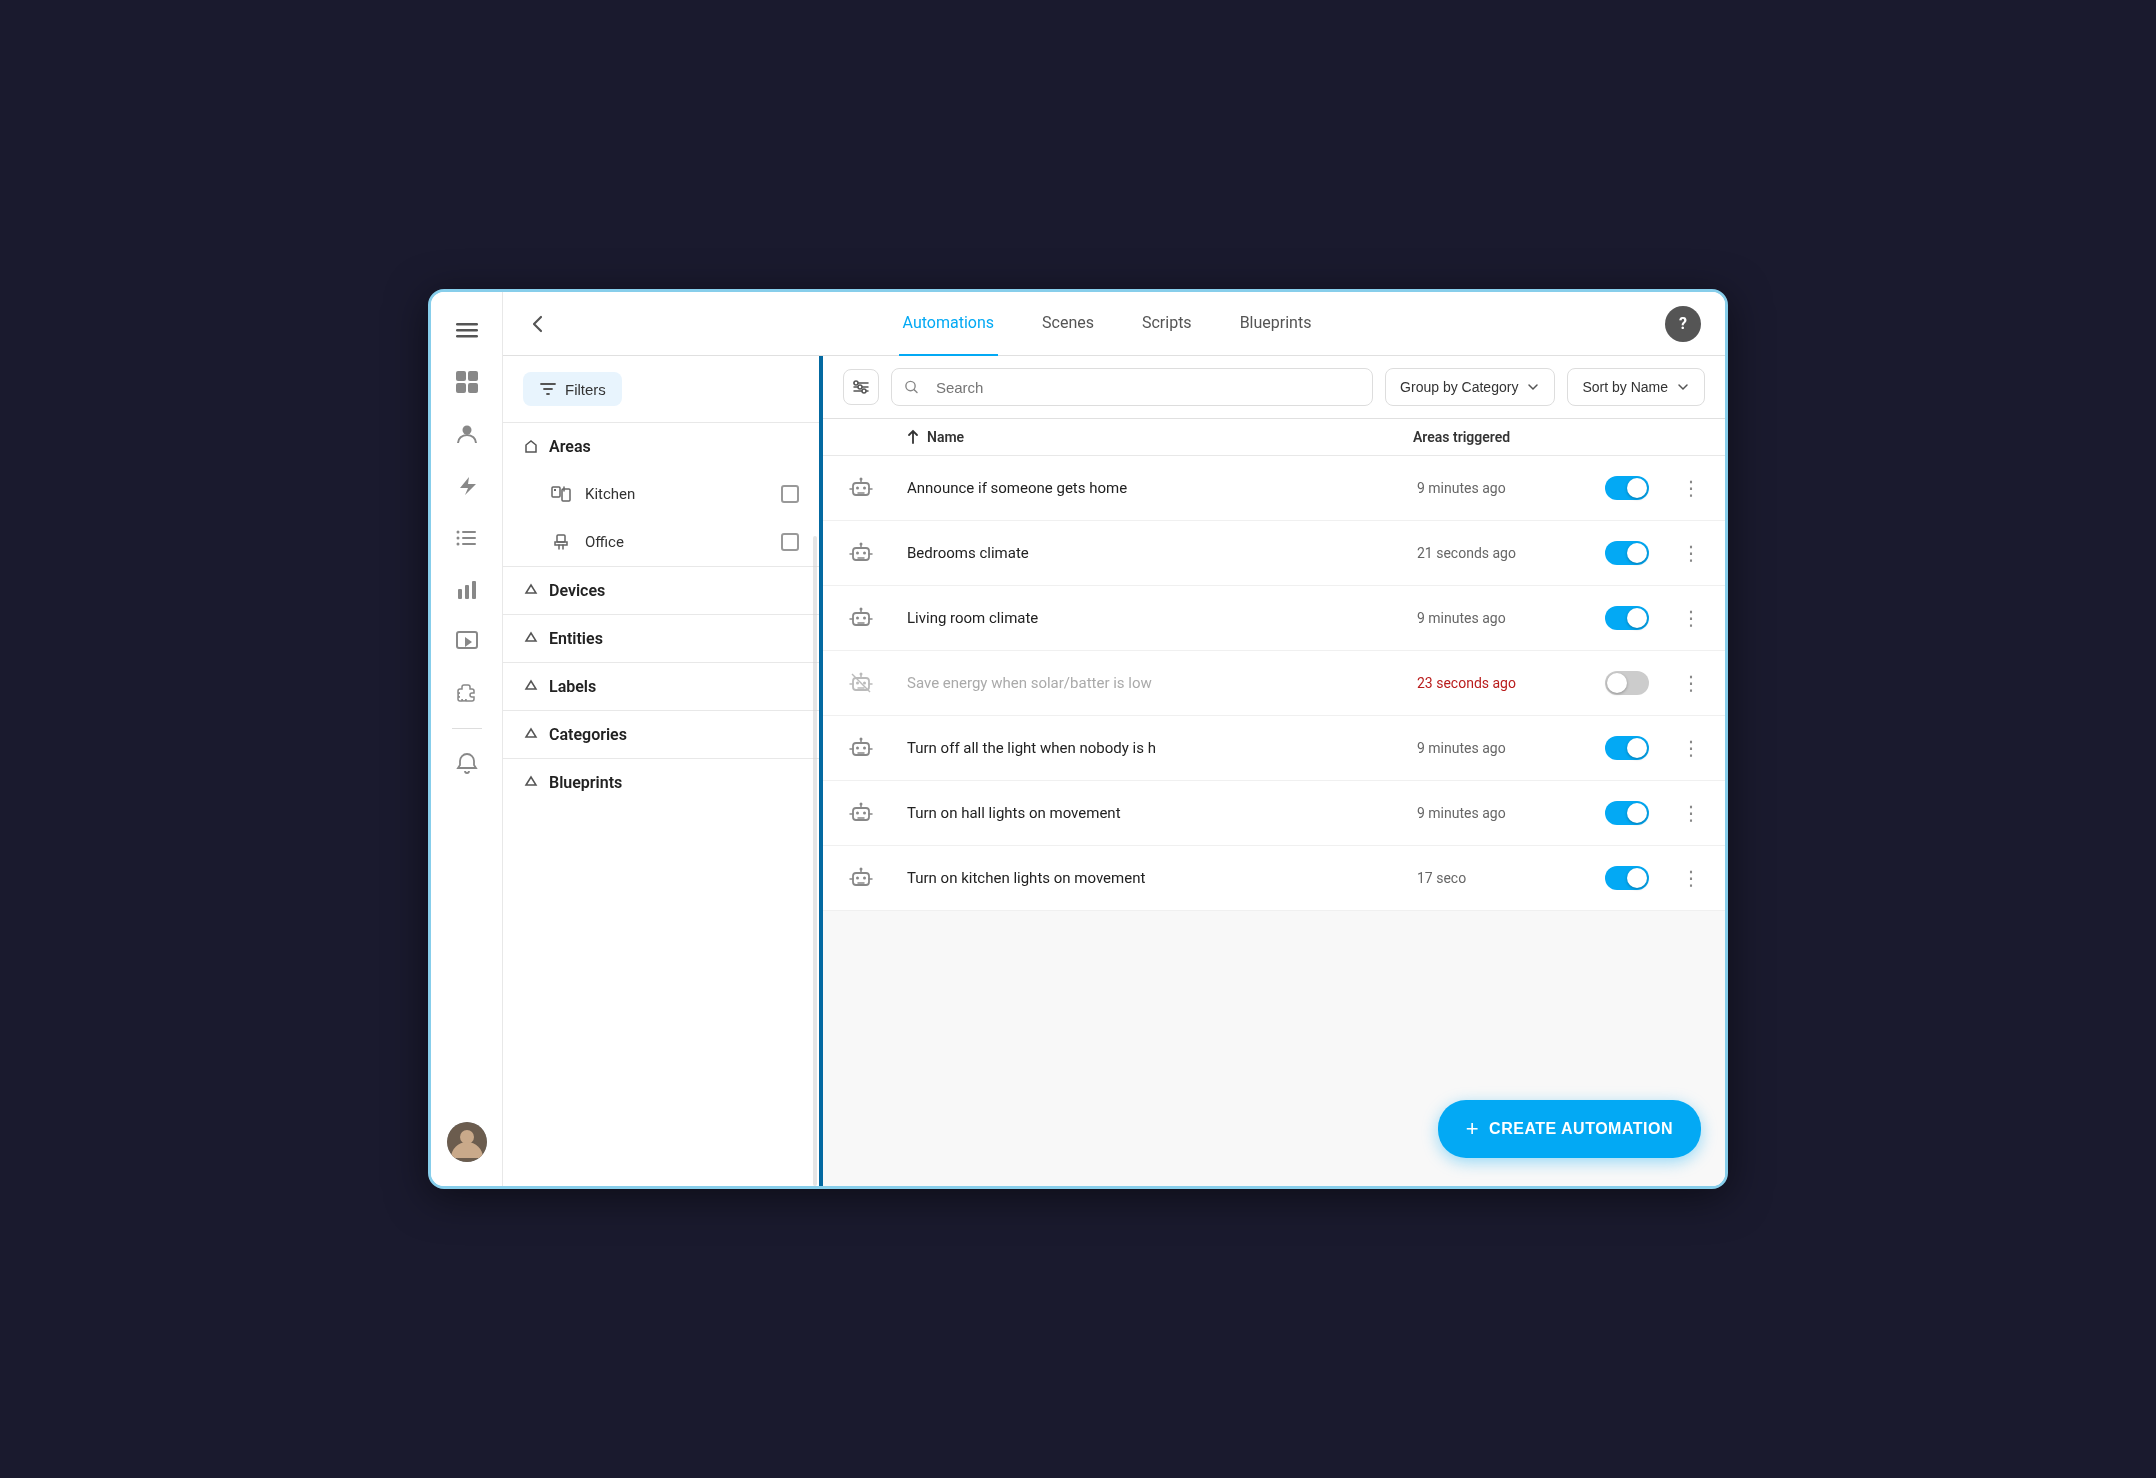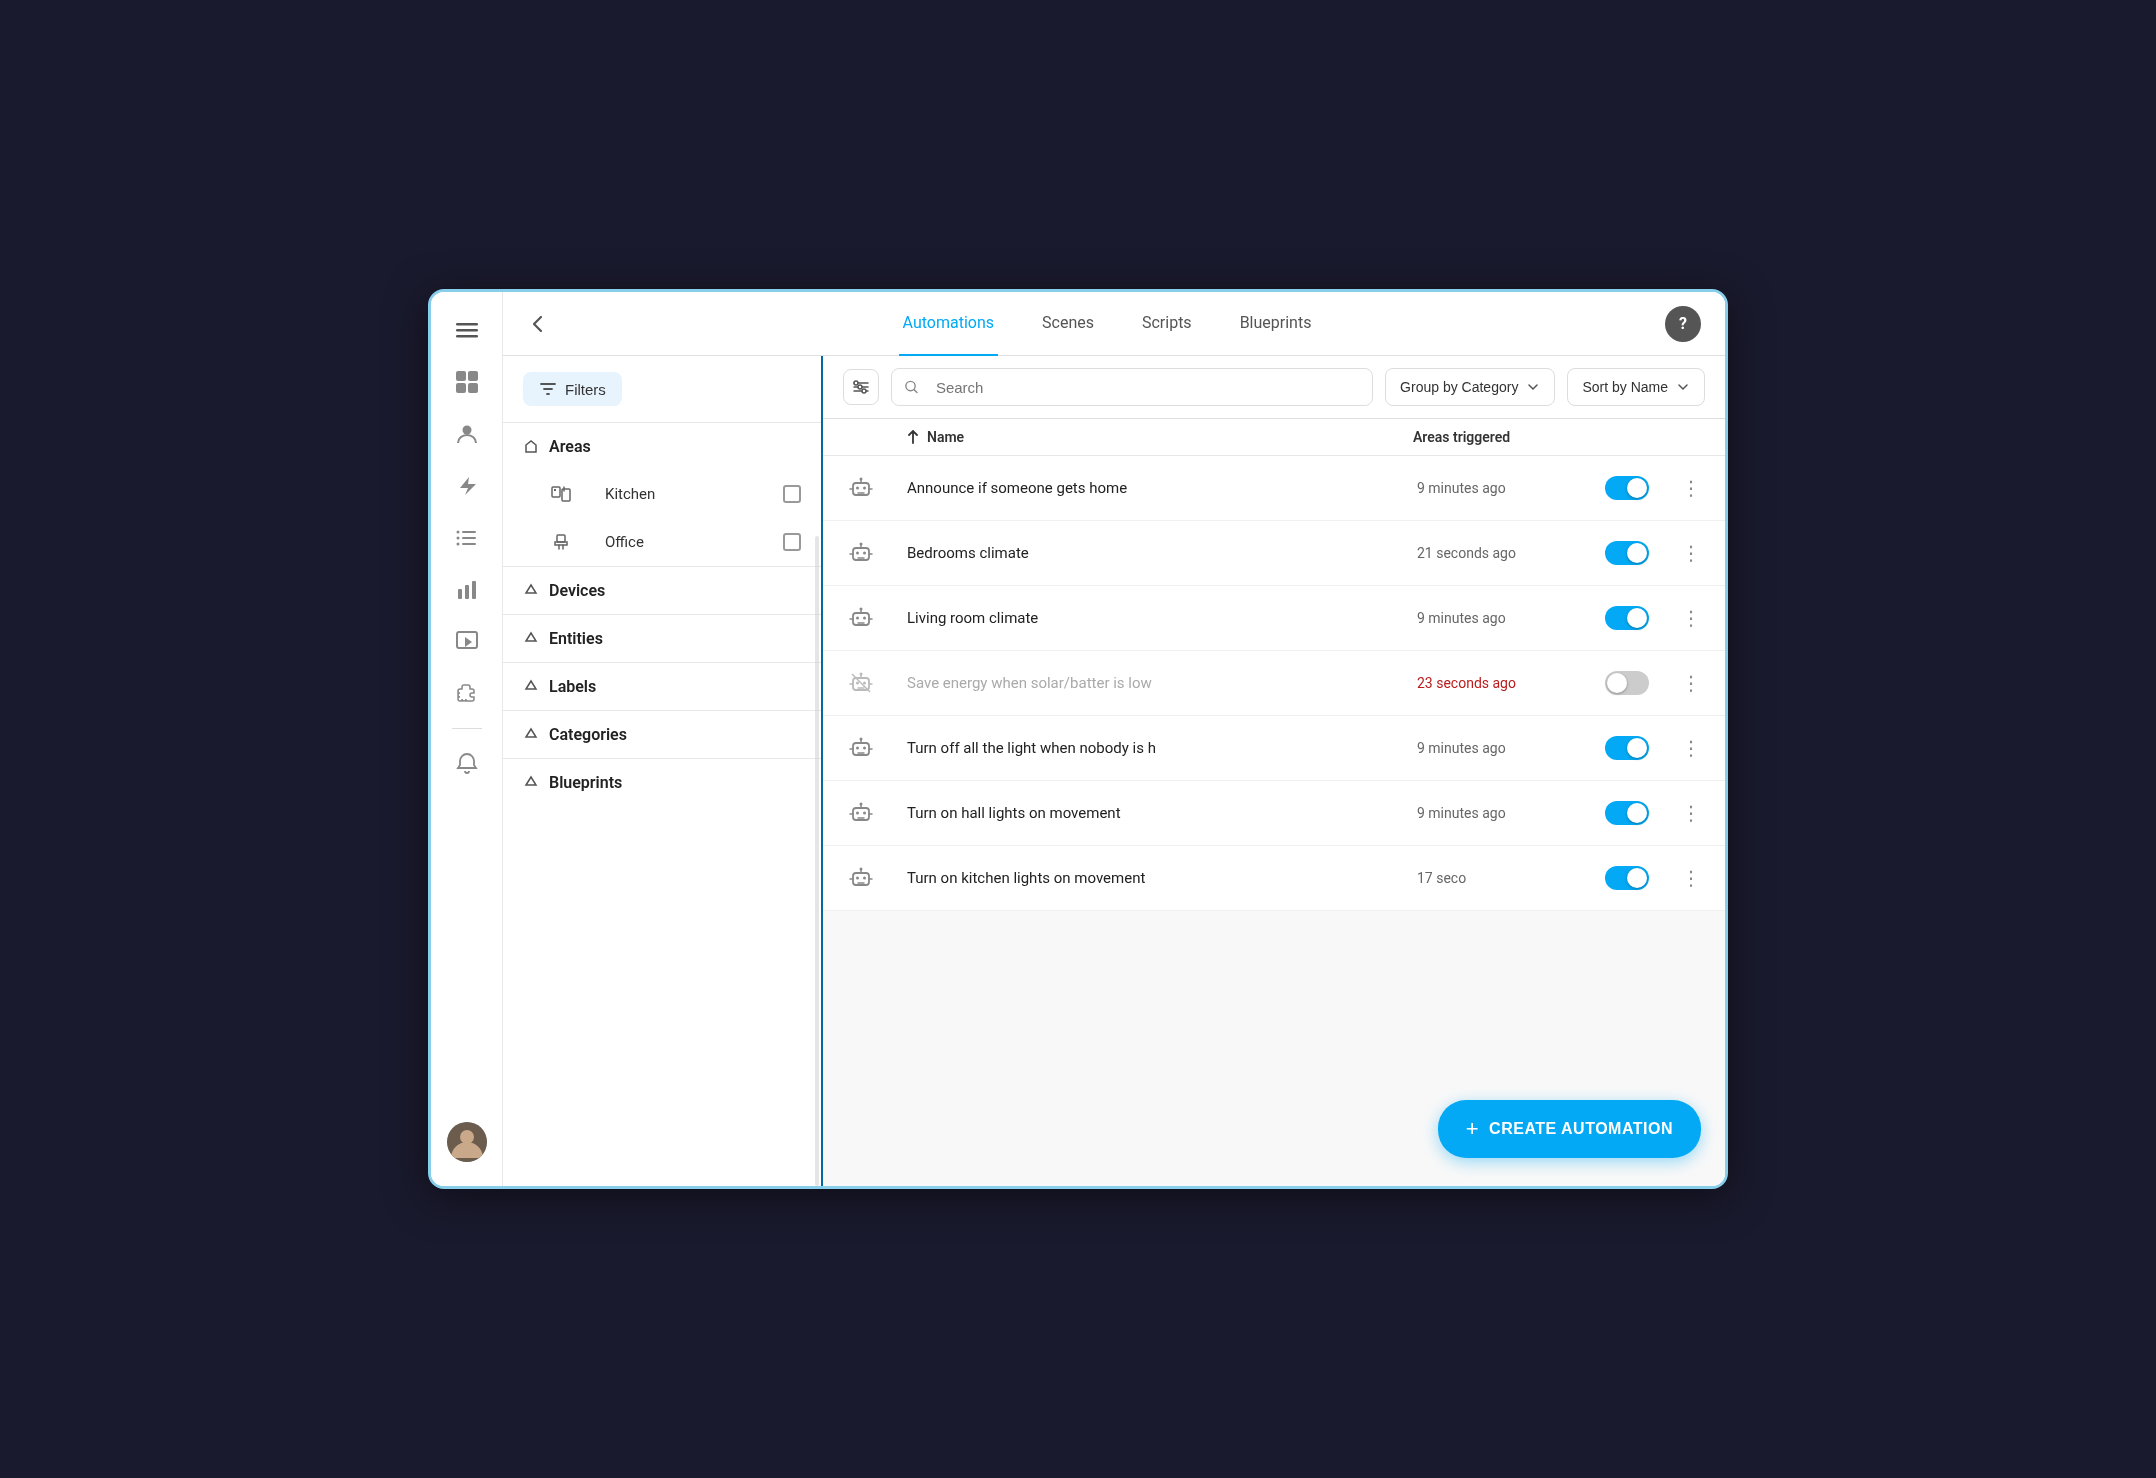--- a/index.html
+++ b/index.html
@@ -122,21 +122,21 @@
     
     .content {
       flex: 1;
       display: flex;
       overflow: hidden;
     }
     
     .filters-panel {
       width: 320px;
       background: #fff;
-      border-right: 2px solid #0369a1;
+      border-right: 4px solid #0369a1;
       display: flex;
       flex-direction: column;
       overflow-y: auto;
     }
     .filters-header {
       padding: 16px 20px;
       display: flex;
       align-items: center;
     }
     .filters-btn {
@@ -161,21 +161,21 @@
       padding: 14px 20px;
       cursor: pointer;
       font-size: 16px;
       font-weight: 600;
       color: #222;
     }
     .filter-item {
       display: flex;
       align-items: center;
       padding: 10px 20px 10px 44px;
-      gap: 30px;
+      gap: 10px;
       cursor: pointer;
     }
     .filter-item-icon {
       width: 28px;
       height: 28px;
       color: #666;
       font-size: 18px;
       display: flex;
       align-items: center;
       justify-content: center;

